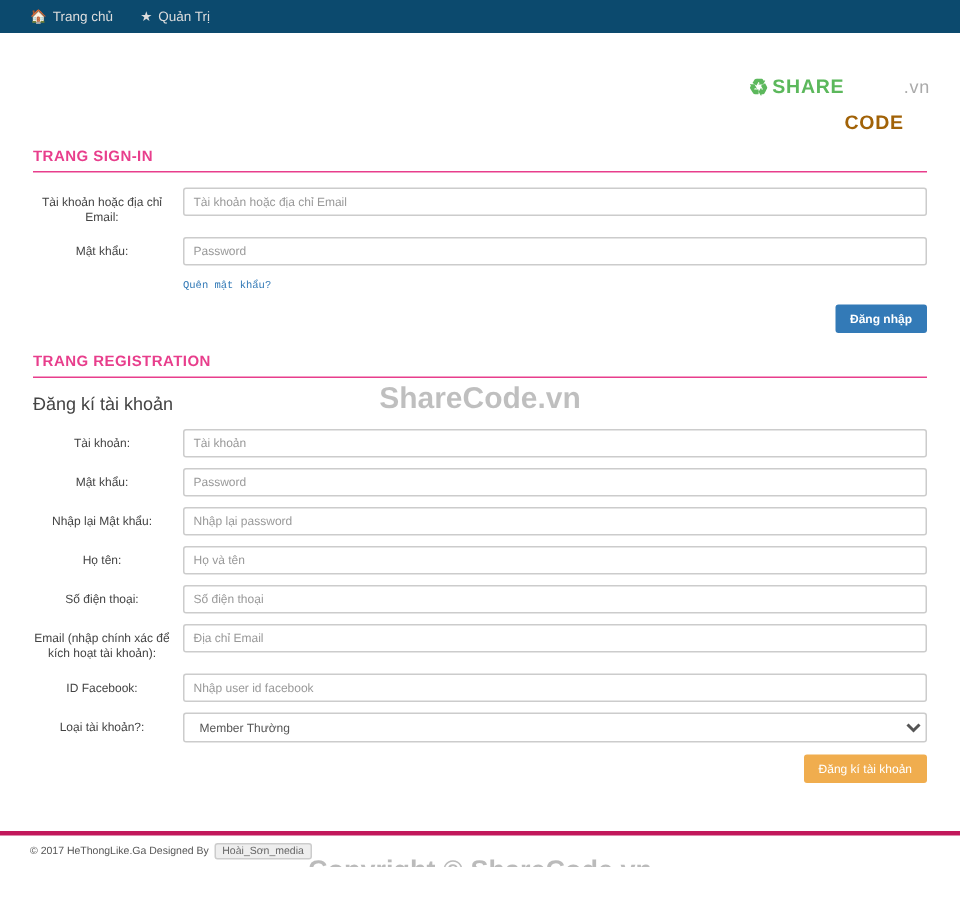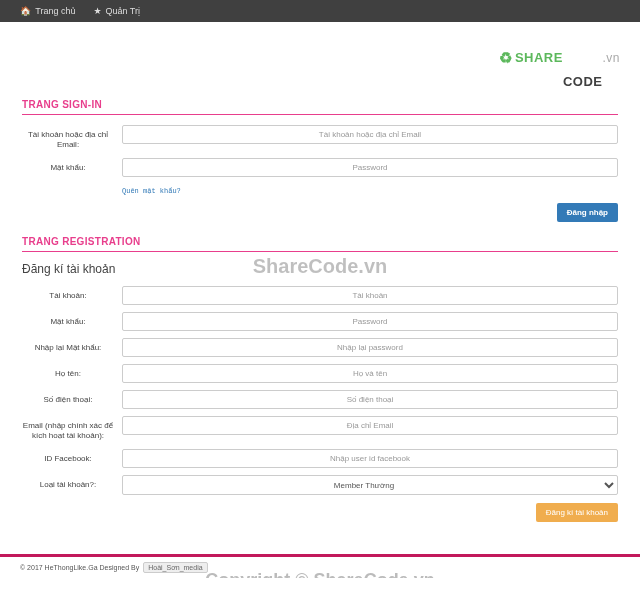--- a/index.html
+++ b/index.html
@@ -1,34 +1,34 @@
 <!DOCTYPE html>
 <html><head>
 <meta charset="utf-8">
 <style>
   * { box-sizing: border-box; margin: 0; padding: 0; }
   body { font-family: Arial, Helvetica, sans-serif; font-size: 10px; background: #fff; color: #333; width: 640px; }
-  .topbar { background: #404040; color: #ddd; padding: 6px 20px; font-size: 9px; display: flex; align-items: center; gap: 18px; }
+  .topbar { background: #0c4a6e; color: #ddd; padding: 6px 20px; font-size: 9px; display: flex; align-items: center; gap: 18px; }
   .topbar a { color: #ddd; text-decoration: none; display: inline-flex; align-items: center; gap: 4px; }
   .topbar .home-icon::before { content: "🏠"; font-size: 9px; }
   .topbar .star-icon::before { content: "★"; font-size: 9px; }
   .logo-row { text-align: right; padding: 4px 20px 2px; }
   .logo { display: inline-flex; align-items: center; font-weight: bold; font-size: 13px; letter-spacing: 0.5px; }
   .logo .spin { color: #5cb85c; font-size: 15px; margin-right: 2px; }
   .logo .share { color: #5cb85c; }
-  .logo .code { color: #404040; margin-top: 48px; }
+  .logo .code { color: #a16207; margin-top: 48px; }
   .logo .vn { color: #aaa; font-weight: normal; font-size: 12px; }
   .container { padding: 0 22px 20px; }
   .section-title { color: #e83e8c; font-size: 10px; font-weight: bold; letter-spacing: 0.3px; margin: 8px 0 4px; text-transform: uppercase; }
   hr.pink { border: none; border-top: 1px solid #e83e8c; margin-bottom: 10px; }
   .heading { font-size: 12px; color: #444; margin: 6px 0 10px; }
   .form-row { display: flex; align-items: flex-start; margin-bottom: 7px; }
   .form-label { width: 100px; text-align: center; padding-right: 8px; font-size: 8px; color: #444; line-height: 1.3; padding-top: 5px; }
   .form-control-wrap { flex: 1; }
-  .form-control { width: 100%; border: 1px solid #ccc; border-radius: 2px; padding: 4px 6px; font-size: 8px; color: #555; background: #fff; text-align: center; }
+  .form-control { width: 100%; border: 1px solid #ccc; border-radius: 2px; padding: 4px 6px; font-size: 8px; color: #555; background: #fff; }
   .form-control::placeholder { color: #999; }
   select.form-control { height: 20px; }
   .forgot { color: #337ab7; font-size: 7px; font-family: "Courier New", monospace; }
   .btn-row { text-align: right; margin-top: 8px; }
   .btn-primary { background: #337ab7; color: #fff; border: none; border-radius: 2px; padding: 5px 10px; font-size: 8px; cursor: pointer; font-weight: bold; }
   .btn-warning { background: #f0ad4e; color: #fff; border: none; border-radius: 2px; padding: 5px 10px; font-size: 8px; cursor: pointer; }
   .footer { background: #fff; border-top: 3px solid #c2185b; padding: 5px 20px; font-size: 7px; color: #555; display: flex; align-items: center; gap: 4px; margin-top: 12px; }
   .footer .badge { background: #eee; border: 1px solid #ccc; border-radius: 2px; padding: 1px 4px; color: #666; }
   .watermark-center { position: absolute; left: 50%; transform: translateX(-50%); color: rgba(0,0,0,0.25); font-size: 20px; font-weight: bold; pointer-events: none; }
   .wm1 { top: 255px; }

